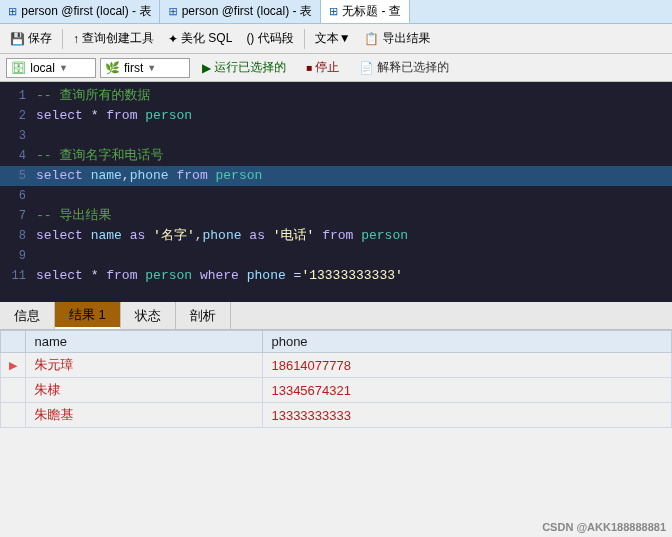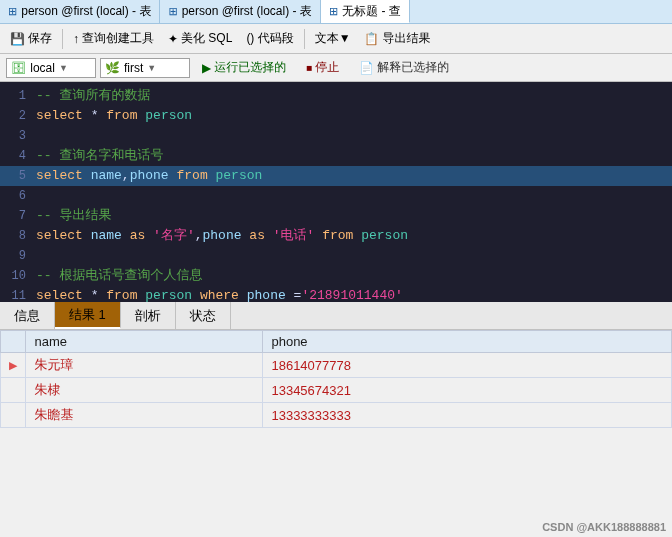--- a/index.html
+++ b/index.html
@@ -156,22 +156,22 @@
     .line-content {
       flex: 1;
       white-space: pre;
     }
     
     .line-highlighted {
       background: #264f78;
     }
 
     
-    .kw { color: #fdba74; }
-    .str { color: #ec4899; }
+    .kw { color: #c4b5fd; }
+    .str { color: #fef9c3; }
     .cmt { color: #57a64a; }
     .result-tabs {
       display: flex;
       background: #e8e8e8;
       border-bottom: 1px solid #c0c0c0;
       height: 28px;
       align-items: stretch;
     }
     .result-tab {
       padding: 0 14px;
@@ -354,46 +354,42 @@
     <div class="code-line">
       <span class="line-num">8</span>
       <span class="line-content"><span class="kw">select</span> <span style="color:#9cdcfe">name</span> <span class="kw">as</span> <span class="str">'名字'</span><span style="color:#cdd6f4">,</span><span style="color:#9cdcfe">phone</span> <span class="kw">as</span> <span class="str">'电话'</span> <span class="kw">from</span> <span style="color:#4ec9b0">person</span></span>
     </div>
 
     <div class="code-line">
       <span class="line-num">9</span>
       <span class="line-content"> </span>
     </div>
 
-    <div class="code-line">
-      <span class="line-num">10</span>
-      <span class="line-content cmt">-- 根据电话号查询个人信息</span>
-    </div>
 
     <div class="code-line">
       <span class="line-num">11</span>
-      <span class="line-content"><span class="kw">select</span> <span style="color:#cdd6f4">*</span> <span class="kw">from</span> <span style="color:#4ec9b0">person</span> <span class="kw">where</span> <span style="color:#9cdcfe">phone</span> <span style="color:#cdd6f4">=</span><span class="str">'21891011440'</span></span>
+      <span class="line-content"><span class="kw">select</span> <span style="color:#cdd6f4">*</span> <span class="kw">from</span> <span style="color:#4ec9b0">person</span> <span class="kw">where</span> <span style="color:#9cdcfe">phone</span> <span style="color:#cdd6f4">=</span><span class="str">'13333333333'</span></span>
     </div>
 
   </div>
 
   <div class="bottom-container">
 
     <div class="result-tabs">
       <div class="result-tab">
         <span>信息</span>
       </div>
       <div class="result-tab active">
         <span>结果 1</span>
       </div>
       <div class="result-tab">
-        <span>剖析</span>
+        <span>状态</span>
       </div>
       <div class="result-tab">
-        <span>状态</span>
+        <span>剖析</span>
       </div>
     </div>
 
     <div class="results-wrapper" style="position:relative">
       <table class="results-table">
         <thead>
           <tr>
             <th style="width:16px; background:#e0eaf4; border:1px solid #c0c8d8;"></th>
             <th>name</th>
             <th>phone</th>

